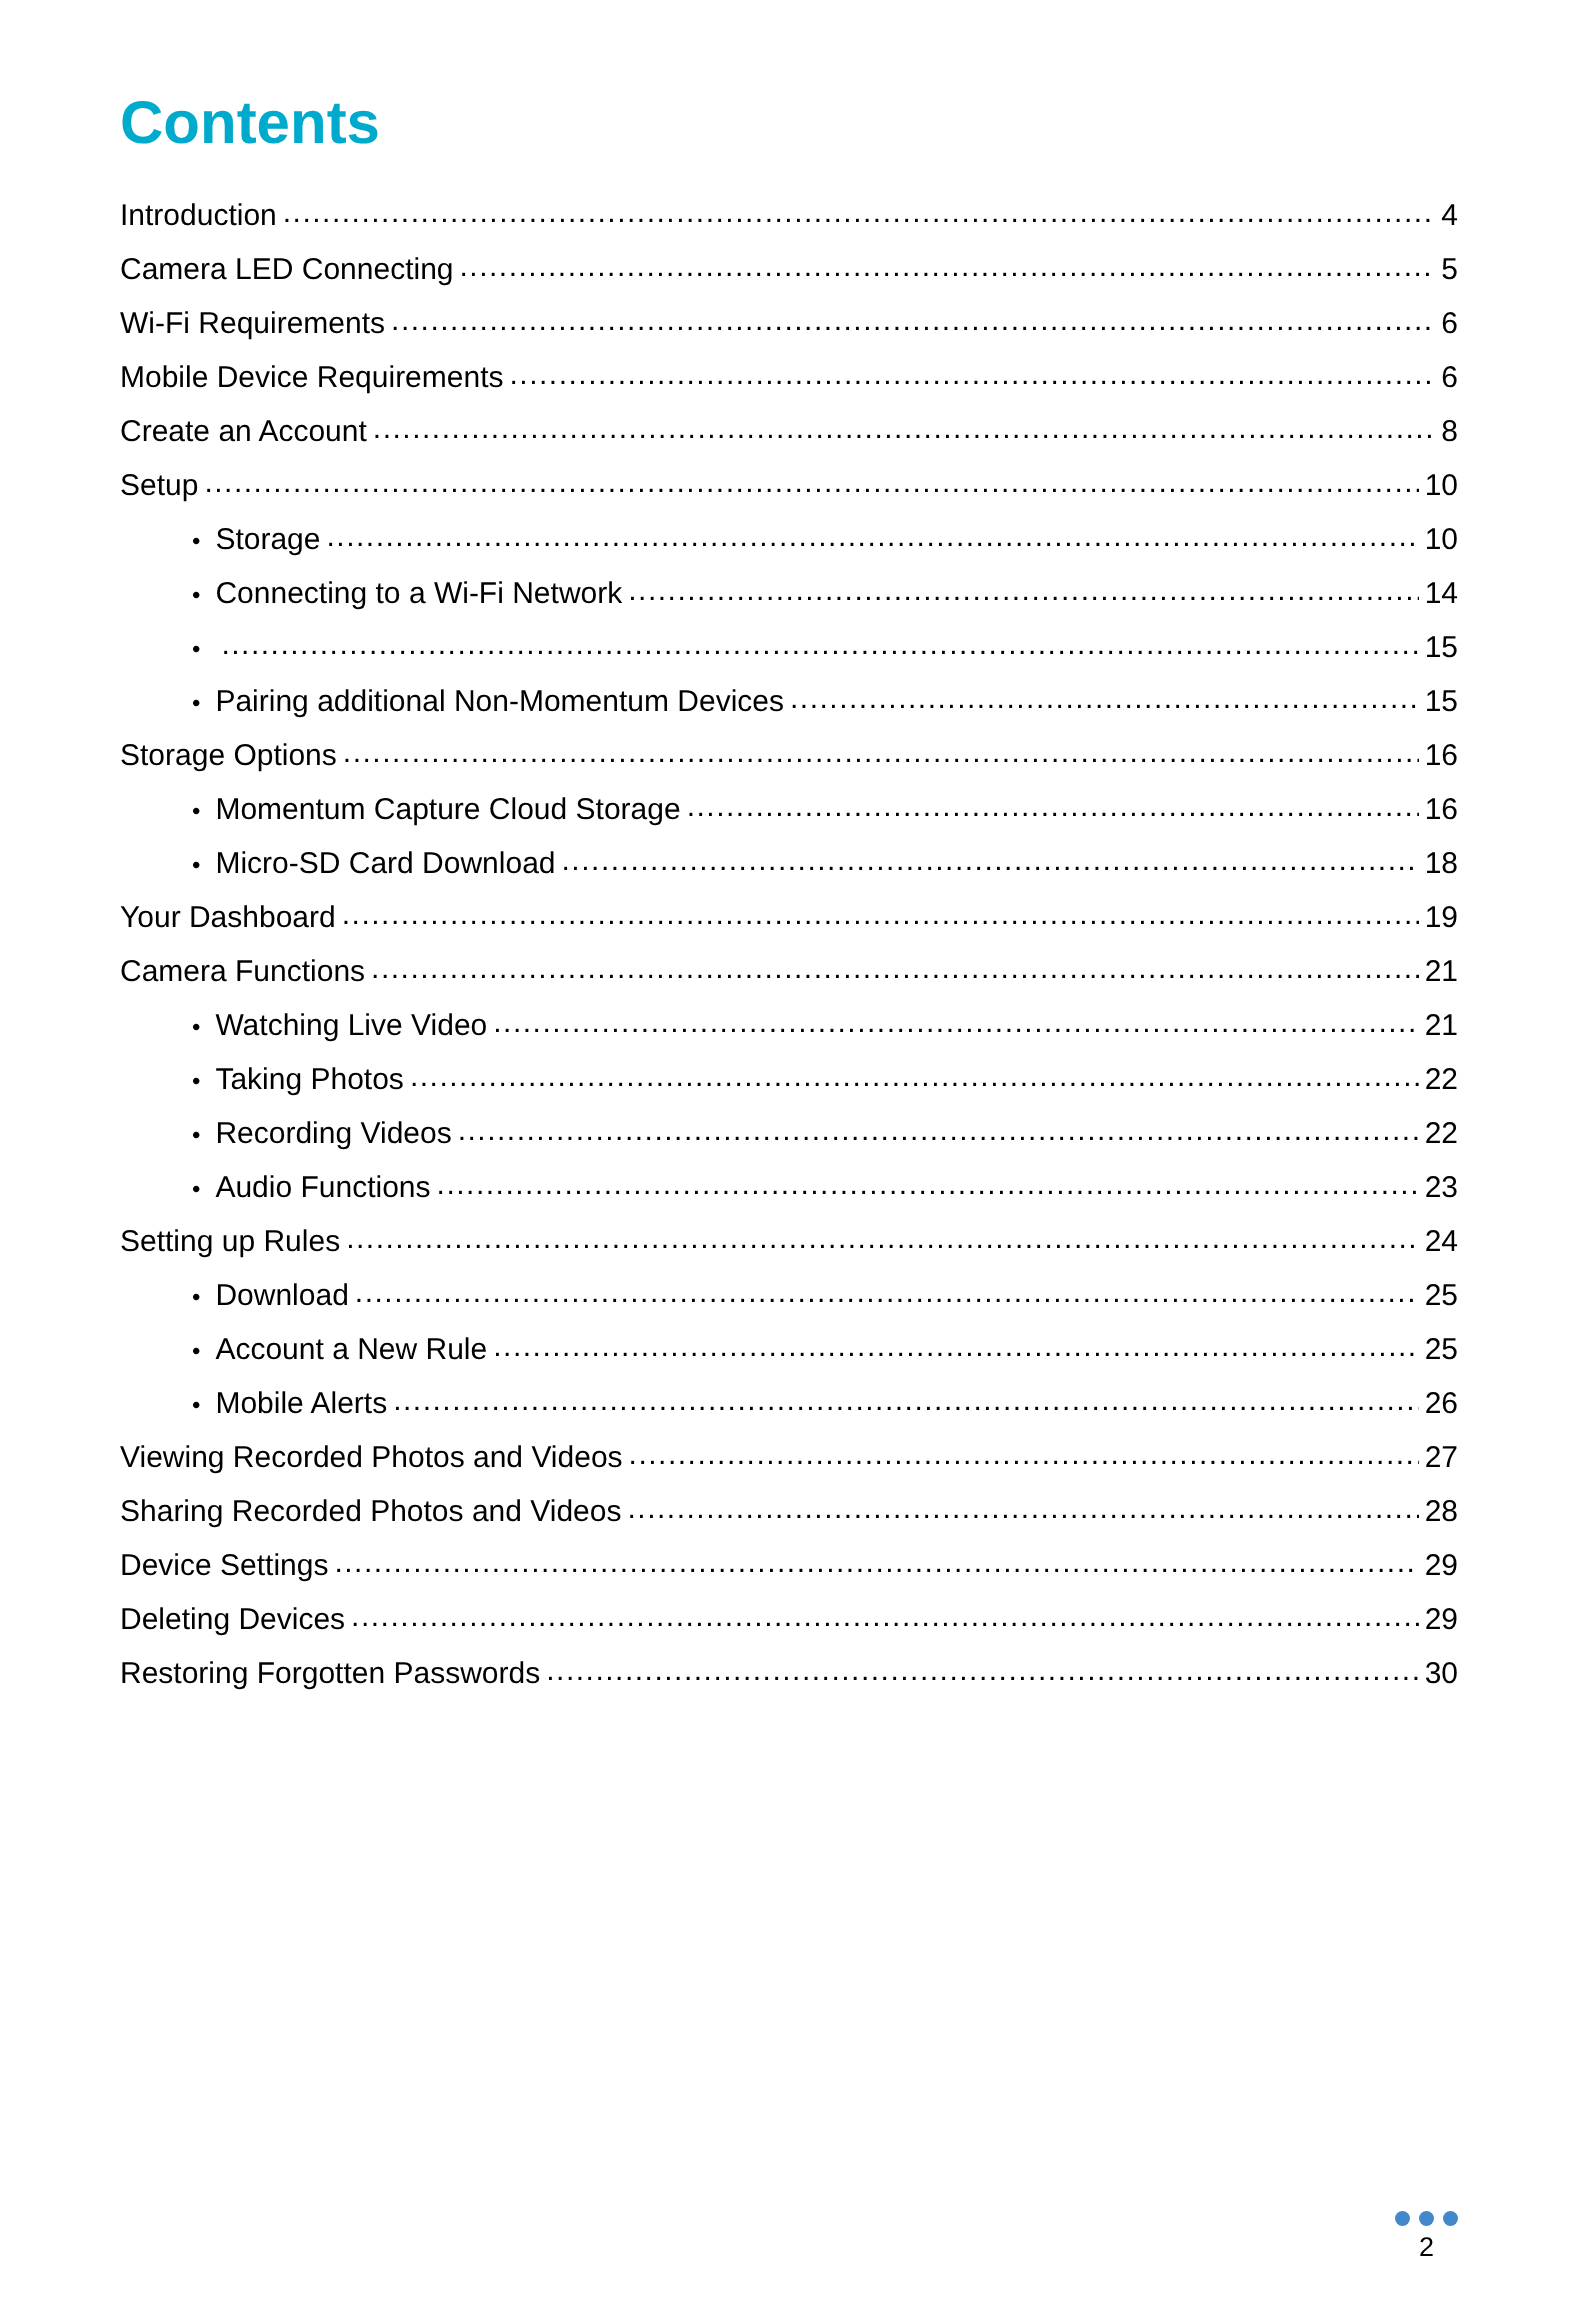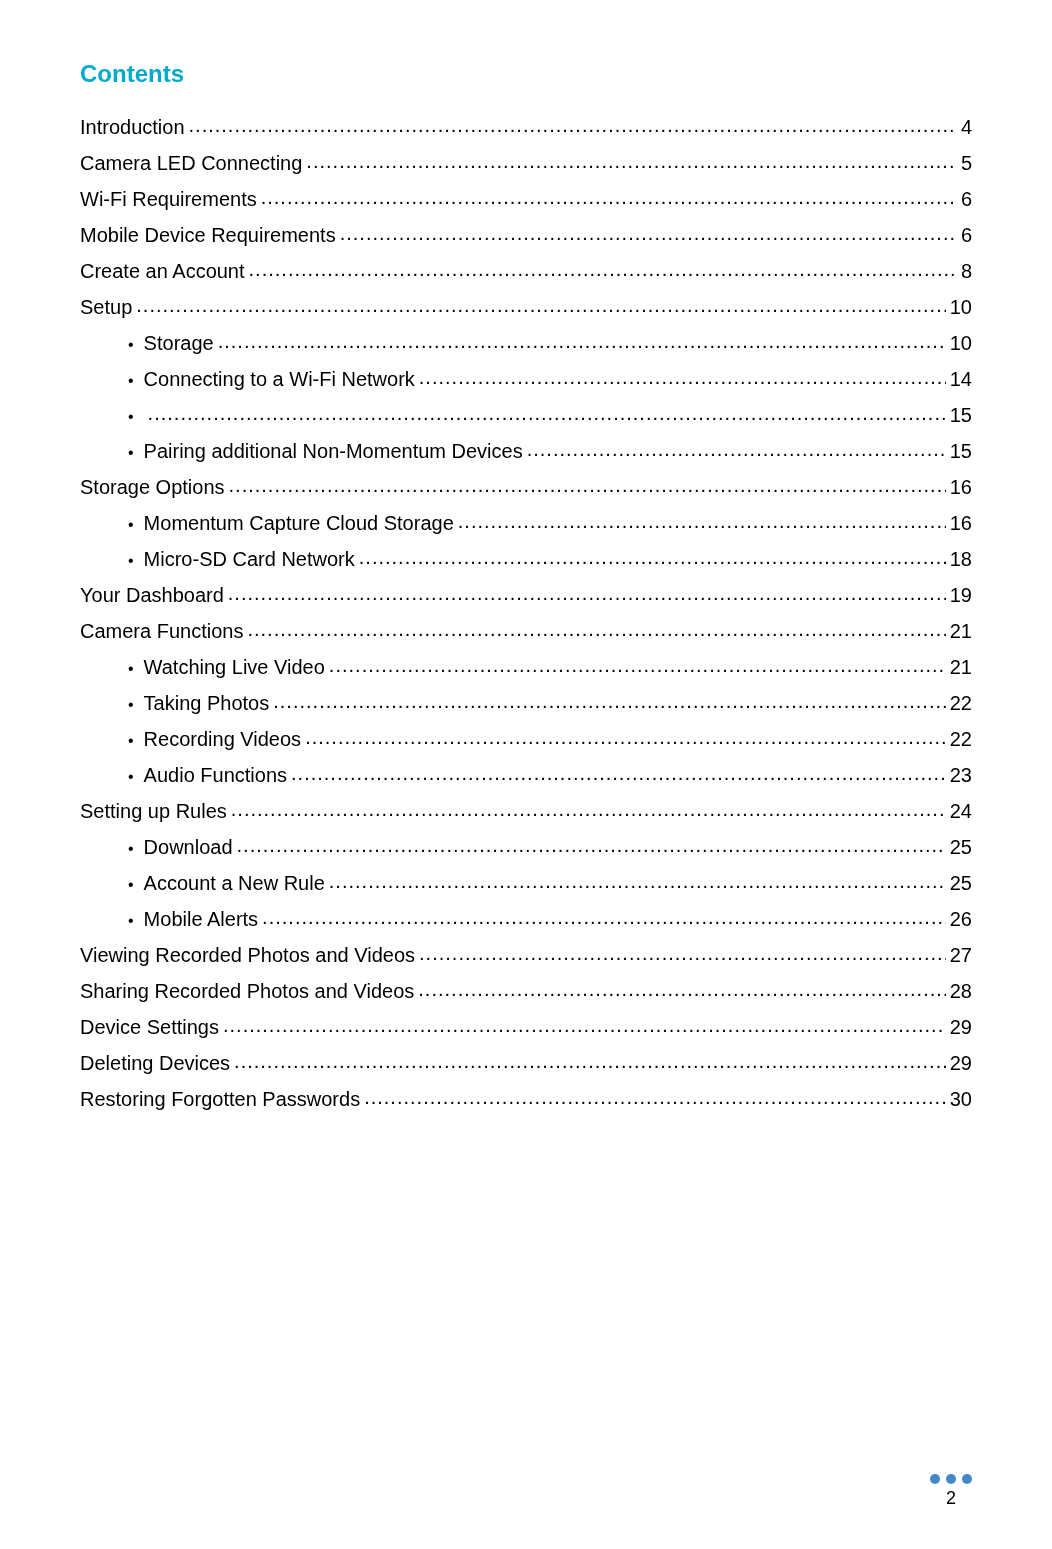--- a/index.html
+++ b/index.html
@@ -12,21 +12,21 @@
       background: #ffffff;
       font-family: Arial, sans-serif;
       width: 1052px;
       min-height: 1549px;
       padding: 60px 80px 80px 80px;
       position: relative;
     }
 
     .page-title {
       color: #00aacc;
-      font-size: 24px;
+      font-size: 40px;
       font-weight: bold;
       margin-bottom: 24px;
     }
 
     .toc-list {
       list-style: none;
       width: 100%;
     }
 
     .toc-item {
@@ -166,21 +166,21 @@
       <span class="toc-page">16</span>
     </li>
     <li class="toc-item sub-item">
       <span class="bullet">•</span>
       <span class="toc-label">Momentum Capture Cloud Storage</span>
       <span class="toc-dots"></span>
       <span class="toc-page">16</span>
     </li>
     <li class="toc-item sub-item">
       <span class="bullet">•</span>
-      <span class="toc-label">Micro-SD Card Network</span>
+      <span class="toc-label">Micro-SD Card Download</span>
       <span class="toc-dots"></span>
       <span class="toc-page">18</span>
     </li>
     <li class="toc-item">
       <span class="toc-label">Your Dashboard</span>
       <span class="toc-dots"></span>
       <span class="toc-page">19</span>
     </li>
     <li class="toc-item">
       <span class="toc-label">Camera Functions</span>

